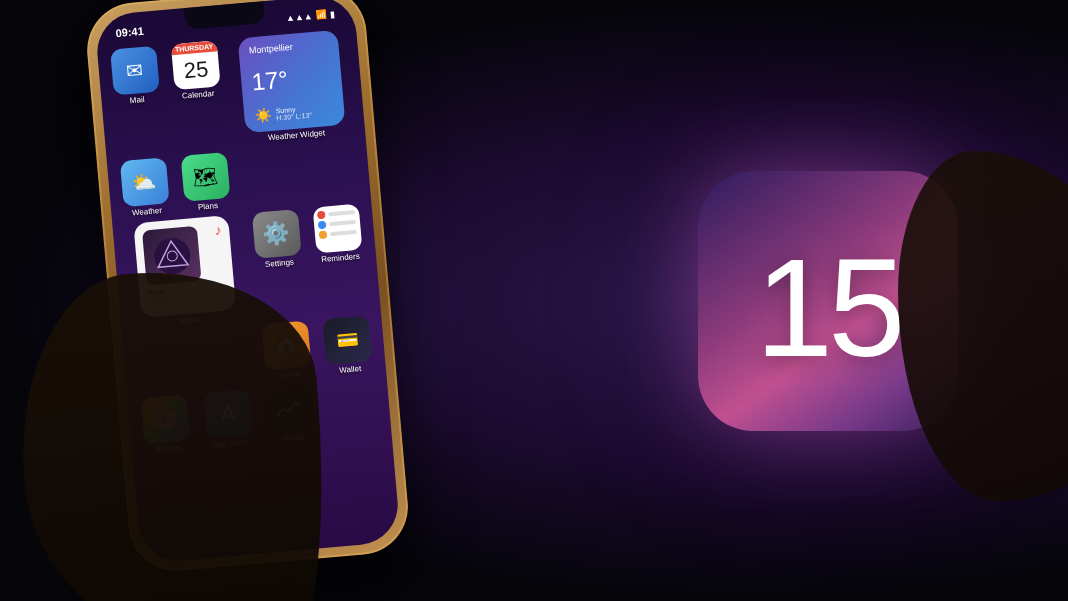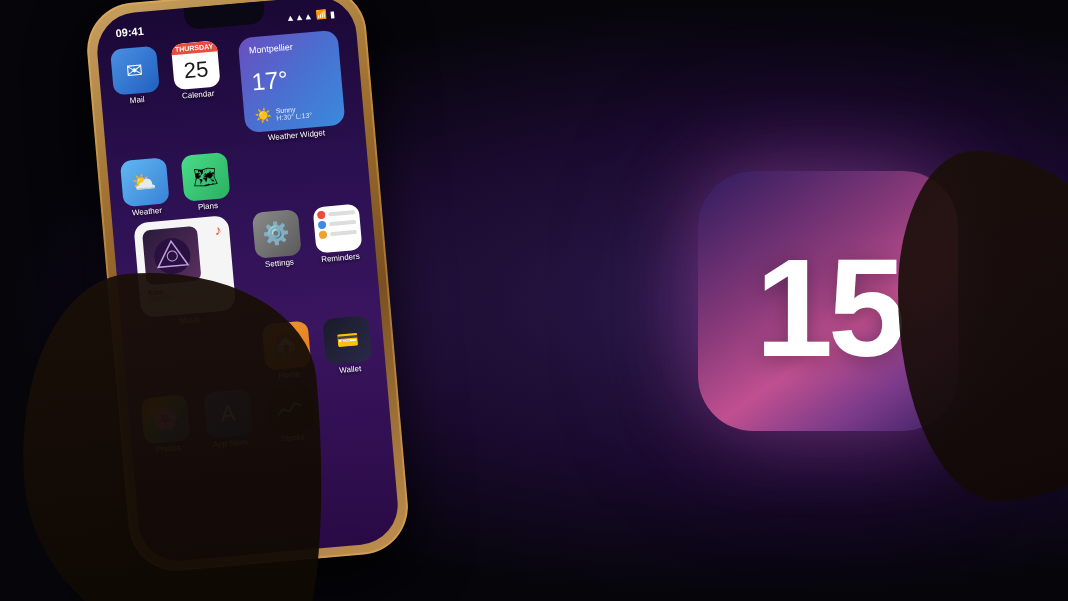--- a/index.html
+++ b/index.html
@@ -31,21 +31,21 @@
       border-radius: 55px;
       background: linear-gradient(145deg, #2d1b5e 0%, #8a3a7a 40%, #c05090 60%, #7a3a8a 80%, #3a2060 100%);
       display: flex;
       align-items: center;
       justify-content: center;
       box-shadow: 0 0 80px rgba(180, 80, 180, 0.4), 0 0 150px rgba(100, 40, 120, 0.3);
     }
 
     .ios15-number {
       font-size: 140px;
-      font-weight: 700;
+      font-weight: 400;
       color: white;
       letter-spacing: -5px;
       text-shadow: 0 4px 20px rgba(0,0,0,0.3);
       margin-top: 15px;
     }
 
     
     .phone-wrapper {
       position: absolute;
       left: 30px;

